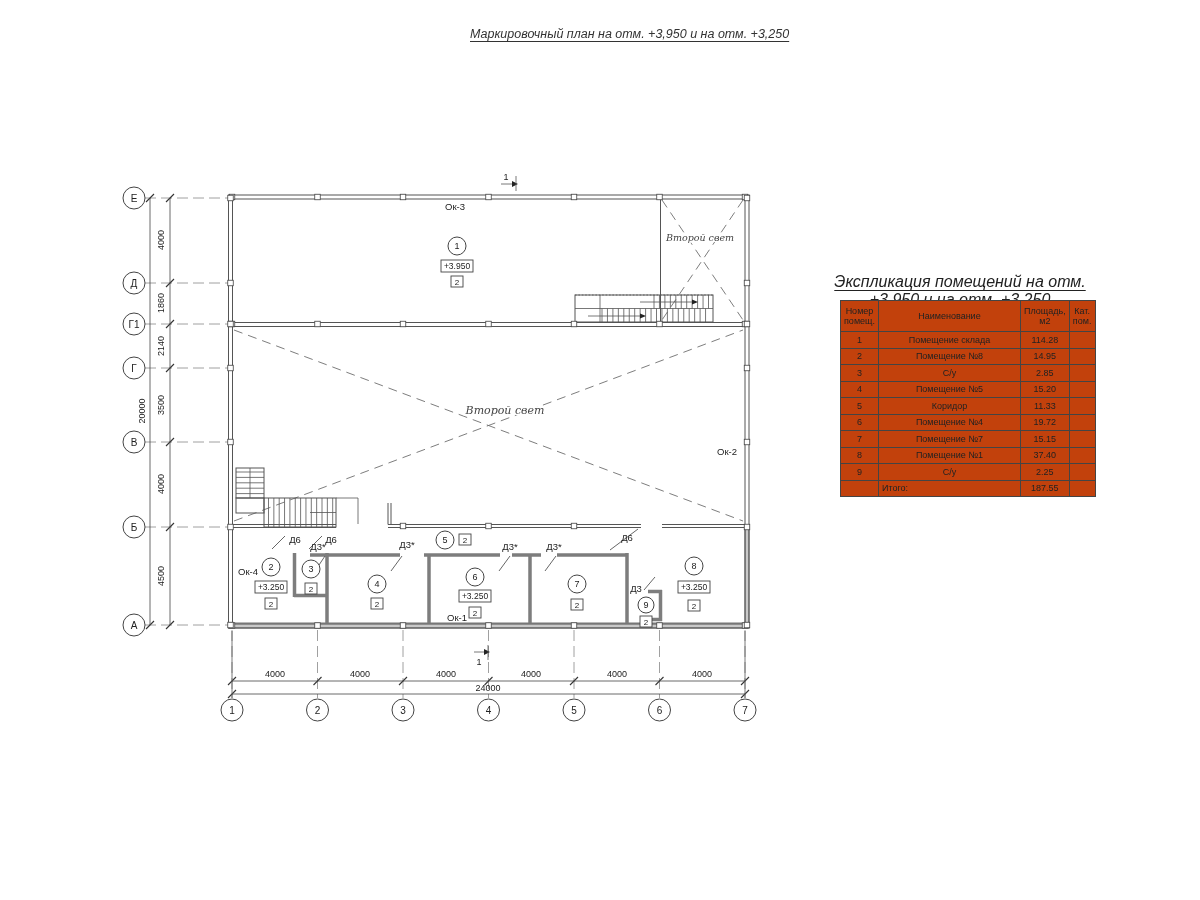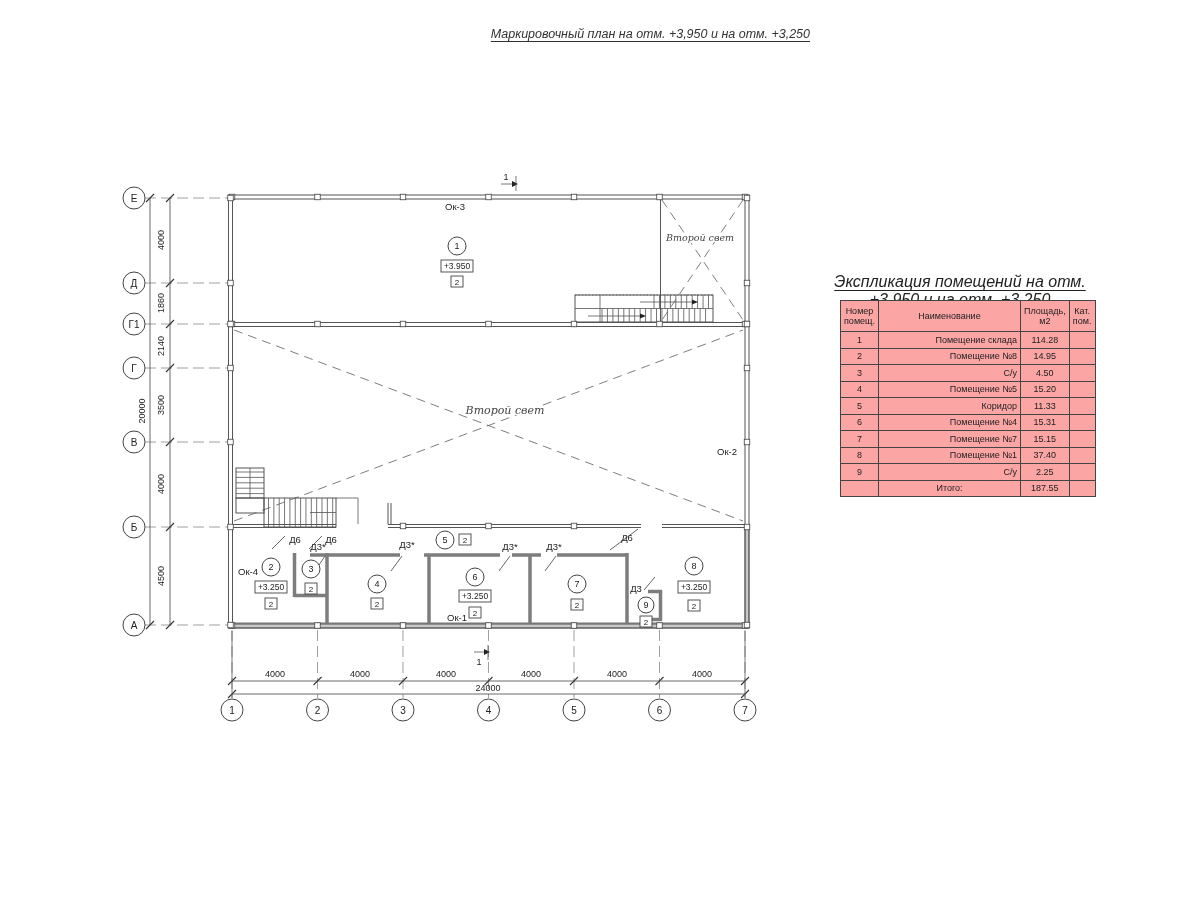--- a/index.html
+++ b/index.html
@@ -2,43 +2,43 @@
 <html><head>
 <meta charset="utf-8">
 <style>
   html,body{margin:0;padding:0;}
   body{
     width:1200px;height:900px;position:relative;background:#ffffff;
     font-family:"Liberation Sans",sans-serif;color:#222;overflow:hidden;
   }
   .abs{position:absolute;}
   #main-title{
-    left:470px;top:27px;width:340px;text-align:right;
+    left:470px;top:27px;width:340px;text-align:left;
     font-style:italic;font-size:12.5px;color:#333;
     text-decoration:underline;text-underline-offset:3px;
   }
   #schedule-title{
     left:818px;top:273px;width:284px;text-align:center;
     font-style:italic;font-size:16px;color:#222;
     text-decoration:underline;text-underline-offset:3px;
   }
   #schedule-table{
     left:840px;top:300px;border-collapse:collapse;table-layout:fixed;
-    font-size:9px;color:#222;background:#fca5a5;
+    font-size:9px;color:#222;background:#c2410c;
   }
   #schedule-table th,#schedule-table td{
     border:1px solid #444;font-weight:normal;padding:0 3px;
     overflow:hidden;white-space:normal;
   }
   #schedule-table th{height:30px;text-align:center;line-height:1.15;}
   #schedule-table td{height:15.5px;}
   .col-num{width:32px;} .col-name{width:142px;} .col-area{width:46px;} .col-cat{width:26px;}
   td.c-num,td.c-area{text-align:center;}
-  td.c-name{text-align:right;}
-  td.c-total{text-align:center;padding-right:6px;}
+  td.c-name{text-align:center;}
+  td.c-total{text-align:left;padding-right:6px;}
   
   #plan-svg{left:0;top:0;}
   .w1{stroke:#555;stroke-width:1;fill:none;}
   .wthin{stroke:#555;stroke-width:0.8;fill:none;}
   .grid{stroke:#888;stroke-width:0.8;fill:none;stroke-dasharray:11 5;}
   .xd{stroke:#6e6e6e;stroke-width:0.9;fill:none;stroke-dasharray:9 6;}
   .dim{stroke:#444;stroke-width:0.8;fill:none;}
   .tick{stroke:#333;stroke-width:1.1;}
   .part{stroke:#7d7d7d;stroke-width:3.5;fill:none;}
   .leaf{stroke:#555;stroke-width:0.9;fill:none;}
@@ -449,39 +449,39 @@
       </tr>
       <tr>
         <td class="c-num">2</td>
         <td class="c-name">Помещение №8</td>
         <td class="c-num">14.95</td>
         <td class="c-num"></td>
       </tr>
       <tr>
         <td class="c-num">3</td>
         <td class="c-name">С/у</td>
-        <td class="c-num">4.50</td>
+        <td class="c-num">2.85</td>
         <td class="c-num"></td>
       </tr>
       <tr>
         <td class="c-num">4</td>
         <td class="c-name">Помещение №5</td>
         <td class="c-num">15.20</td>
         <td class="c-num"></td>
       </tr>
       <tr>
         <td class="c-num">5</td>
         <td class="c-name">Коридор</td>
         <td class="c-num">11.33</td>
         <td class="c-num"></td>
       </tr>
       <tr>
         <td class="c-num">6</td>
         <td class="c-name">Помещение №4</td>
-        <td class="c-num">15.31</td>
+        <td class="c-num">19.72</td>
         <td class="c-num"></td>
       </tr>
       <tr>
         <td class="c-num">7</td>
         <td class="c-name">Помещение №7</td>
         <td class="c-num">15.15</td>
         <td class="c-num"></td>
       </tr>
       <tr>
         <td class="c-num">8</td>

